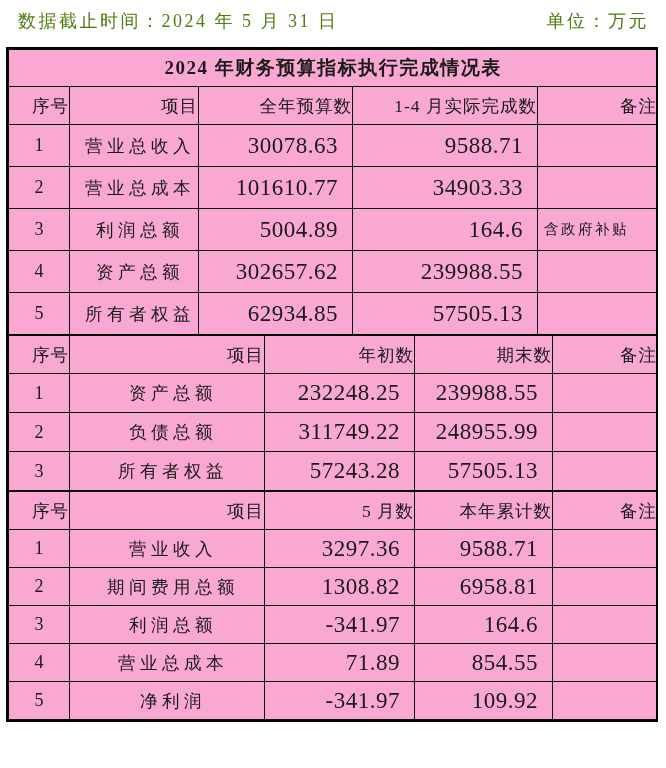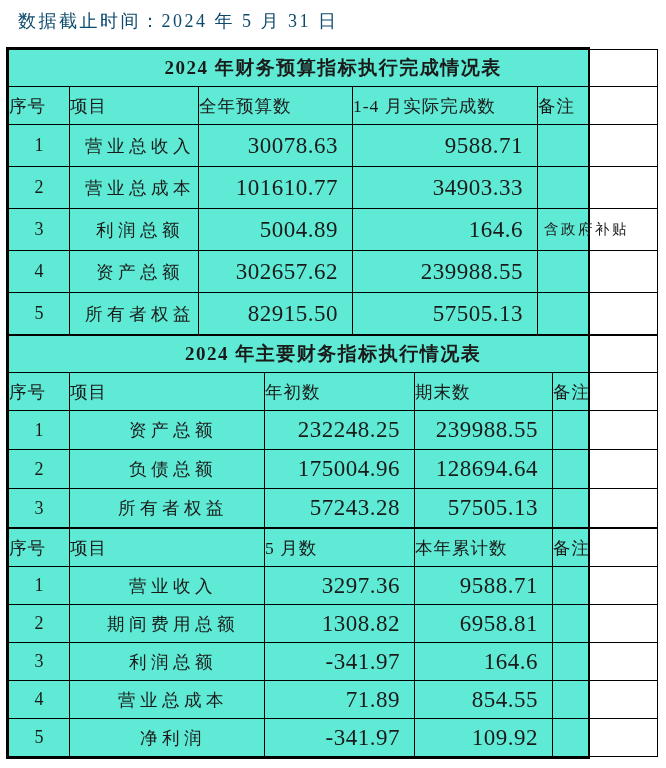--- a/index.html
+++ b/index.html
@@ -12,28 +12,28 @@
     overflow: hidden;
   }
   .topbar {
     position: absolute;
     top: 9px; left: 18px; right: 17px;
     display: flex;
     justify-content: space-between;
     align-items: baseline;
     font-size: 18px;
     letter-spacing: 2.5px;
-    color: #0c4a6e;
+    color: #4d7c0f;
   }
   .doc-wrap {
     position: absolute;
     top: 47px; left: 6px;
-    width: 584px;
+    width: 652px;
     border: 2px solid #000;
-    background: #5eead4;
+    background: #f9a8d4;
   }
   table {
     border-collapse: collapse;
     table-layout: fixed;
     width: 100%;
   }
   td {
     border: 1.5px solid #000;
     overflow: hidden;
     white-space: nowrap;
@@ -41,37 +41,38 @@
   }
   .title-cell {
     height: 37px;
     text-align: center;
     font-size: 19px;
     font-weight: bold;
     letter-spacing: 1.5px;
   }
   .hdr-row td {
     height: 38px;
-    text-align: left;
+    text-align: right;
     font-size: 17.5px;
     letter-spacing: 1px;
   }
   .t1 .data-row td { height: 42px; }
   .t2 .data-row td { height: 39px; }
   .t3 .data-row td { height: 38px; }
   .c-no   { text-align: center; font-size: 18px; }
   .c-item { text-align: center; padding-left: 12px; font-size: 17.5px; letter-spacing: 4.5px; }
   .c-num  { text-align: right; padding-right: 14px; font-size: 23px; letter-spacing: 0.5px; }
   .c-note { text-align: left; padding-left: 6px; font-size: 14.5px; letter-spacing: 2.5px; margin-left: 16px; }
 </style>
 </head>
 <body>
 
 <div class="topbar">
   <span>数据截止时间：2024 年 5 月 31 日</span>
+  <span>单位：万元</span>
 </div>
 
 <div class="doc-wrap">
 
   <table class="t1">
     <colgroup>
         <col style="width:61px">
         <col style="width:129px">
         <col style="width:154px">
         <col style="width:185px">
@@ -112,58 +113,55 @@
     <tr class="data-row">
       <td class="c-no">4</td>
       <td class="c-item">资产总额</td>
       <td class="c-num">302657.62</td>
       <td class="c-num">239988.55</td>
       <td class="c-note"></td>
     </tr>
     <tr class="data-row">
       <td class="c-no">5</td>
       <td class="c-item">所有者权益</td>
-      <td class="c-num">82915.50</td>
+      <td class="c-num">62934.85</td>
       <td class="c-num">57505.13</td>
       <td class="c-note"></td>
     </tr>
   </tbody>
     </table>
 
   <table class="t2">
     <colgroup>
         <col style="width:61px">
         <col style="width:195px">
         <col style="width:150px">
         <col style="width:138px">
         <col style="width:105px">
       </colgroup>
     <tbody>
-        <tr>
-      <td colspan="5" class="title-cell">2024 年主要财务指标执行情况表</td>
-    </tr>
     <tr class="hdr-row">
       <td>序号</td>
       <td>项目</td>
       <td>年初数</td>
       <td>期末数</td>
       <td>备注</td>
     </tr>
     <tr class="data-row">
       <td class="c-no">1</td>
       <td class="c-item">资产总额</td>
       <td class="c-num">232248.25</td>
       <td class="c-num">239988.55</td>
       <td class="c-note"></td>
     </tr>
     <tr class="data-row">
       <td class="c-no">2</td>
       <td class="c-item">负债总额</td>
-      <td class="c-num">175004.96</td>
-      <td class="c-num">128694.64</td>
+      <td class="c-num">311749.22</td>
+      <td class="c-num">248955.99</td>
       <td class="c-note"></td>
     </tr>
     <tr class="data-row">
       <td class="c-no">3</td>
       <td class="c-item">所有者权益</td>
       <td class="c-num">57243.28</td>
       <td class="c-num">57505.13</td>
       <td class="c-note"></td>
     </tr>
   </tbody>

